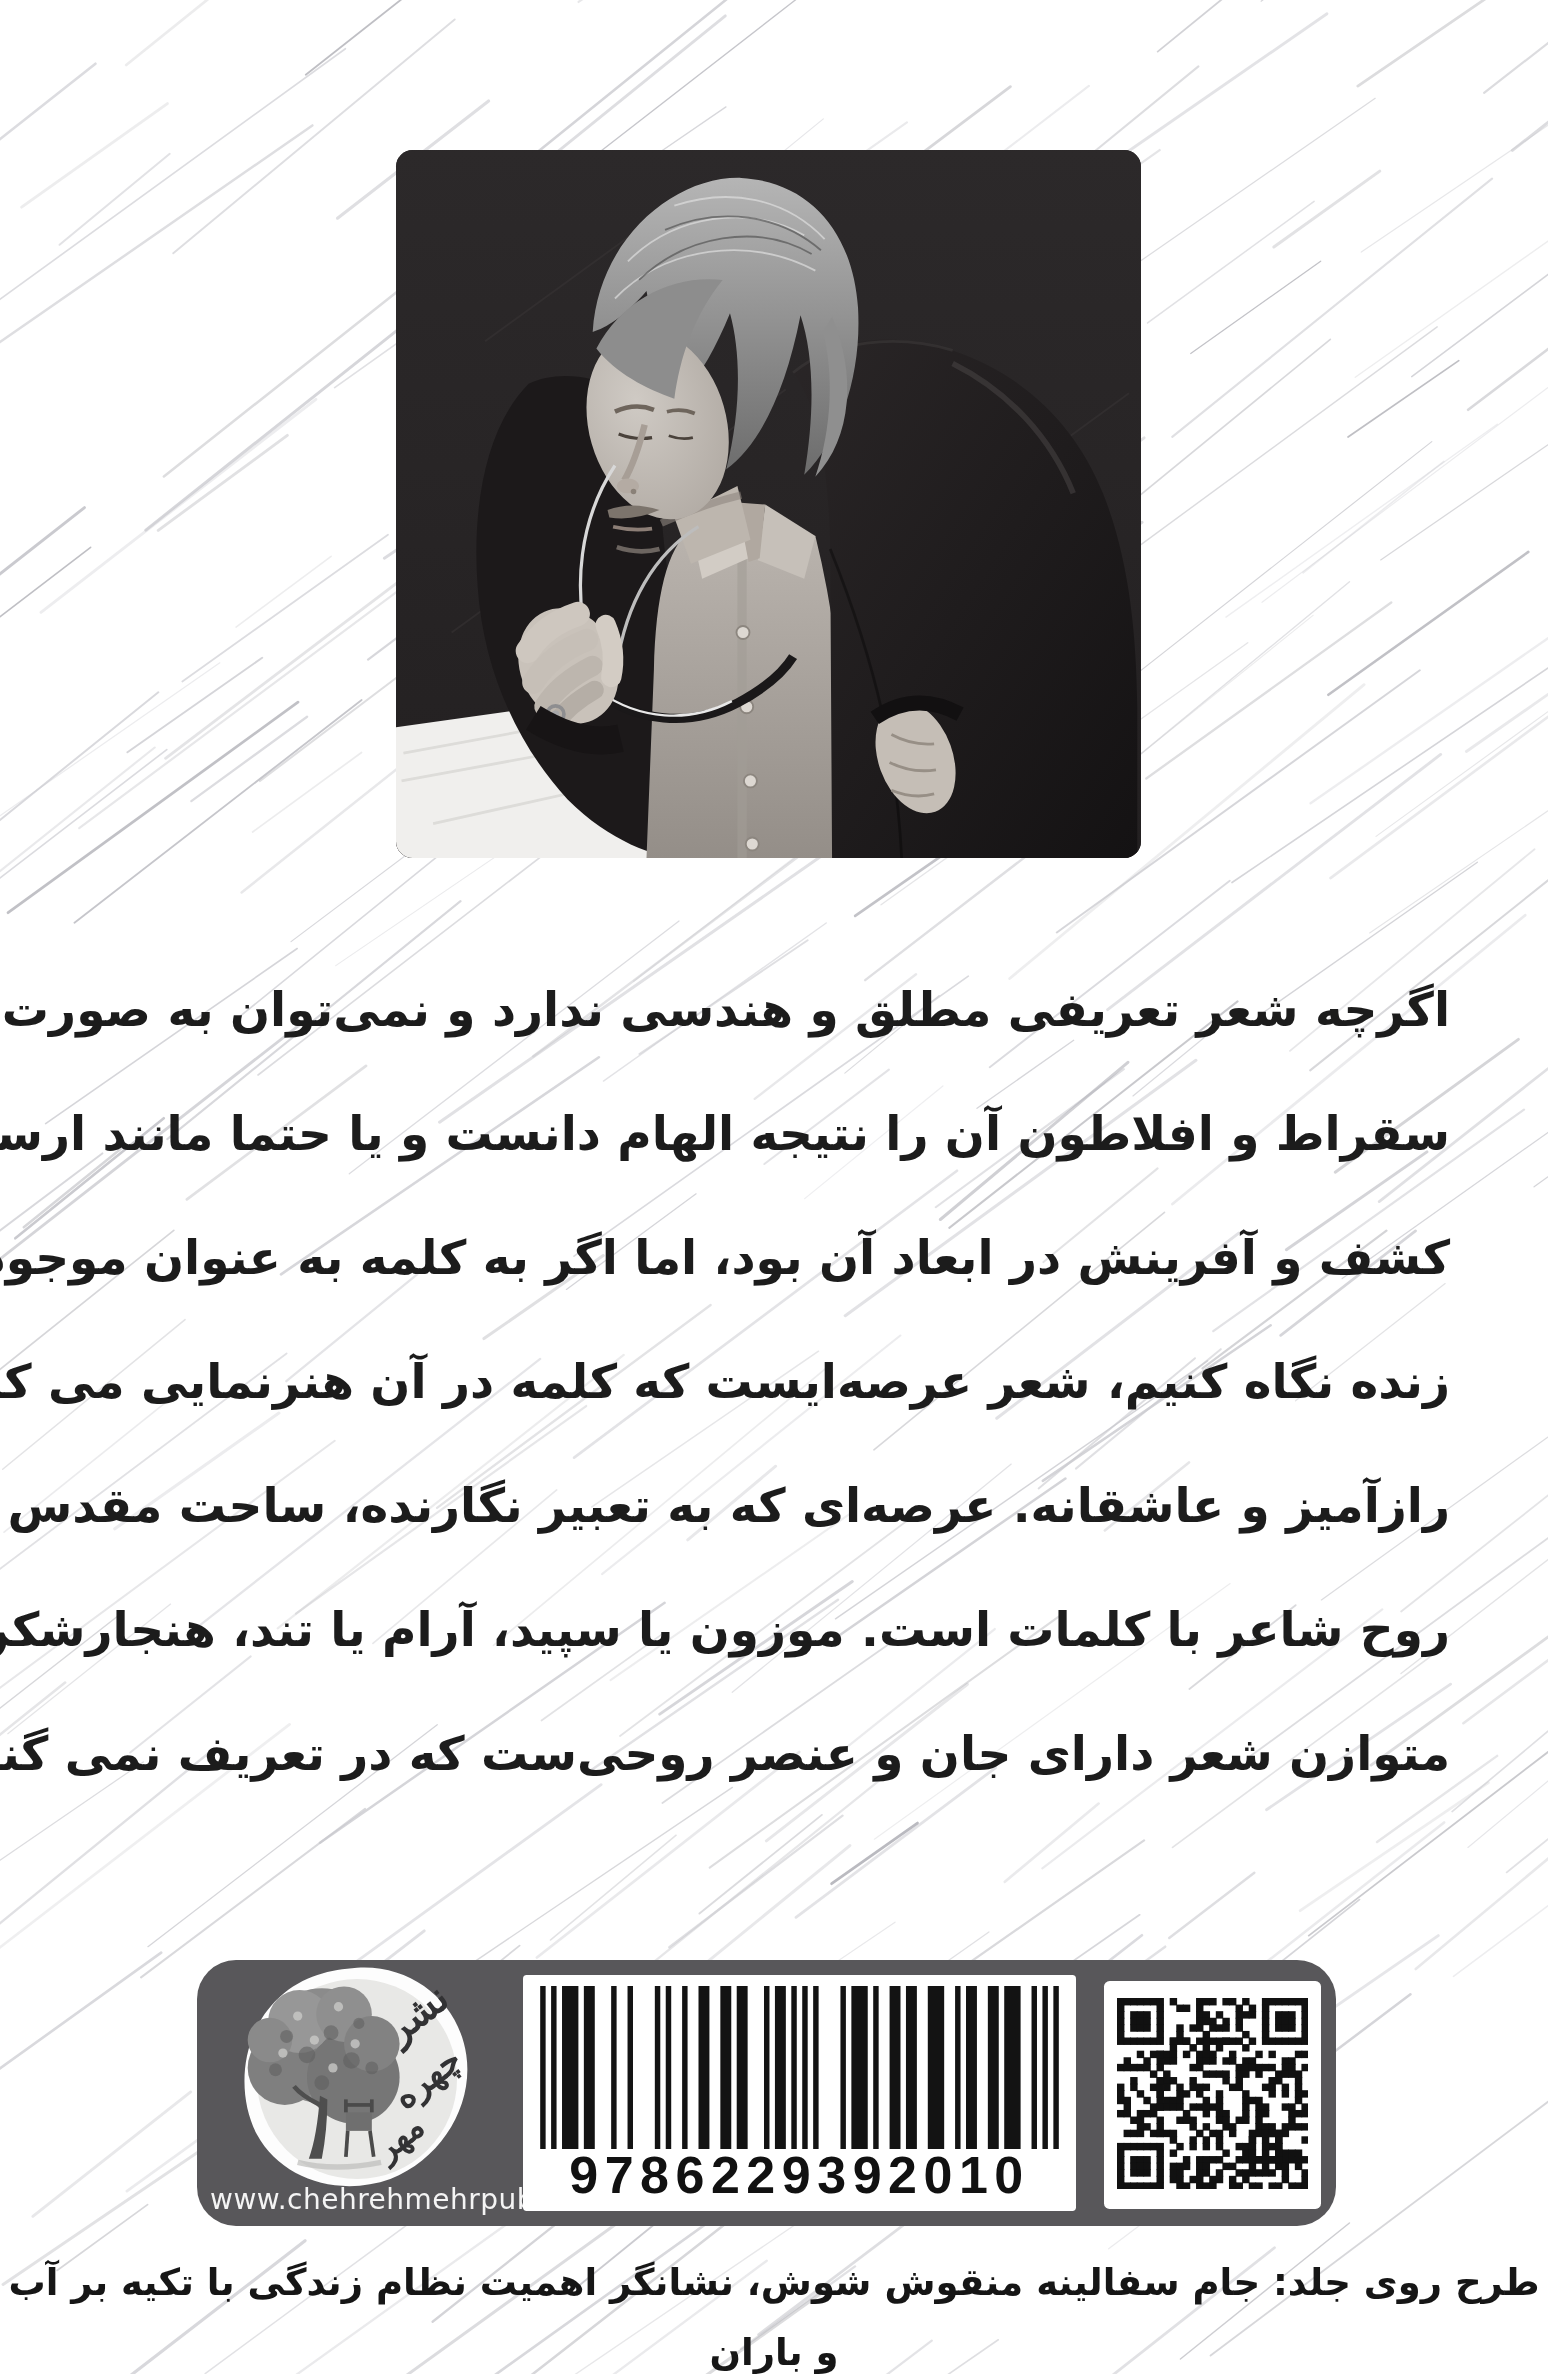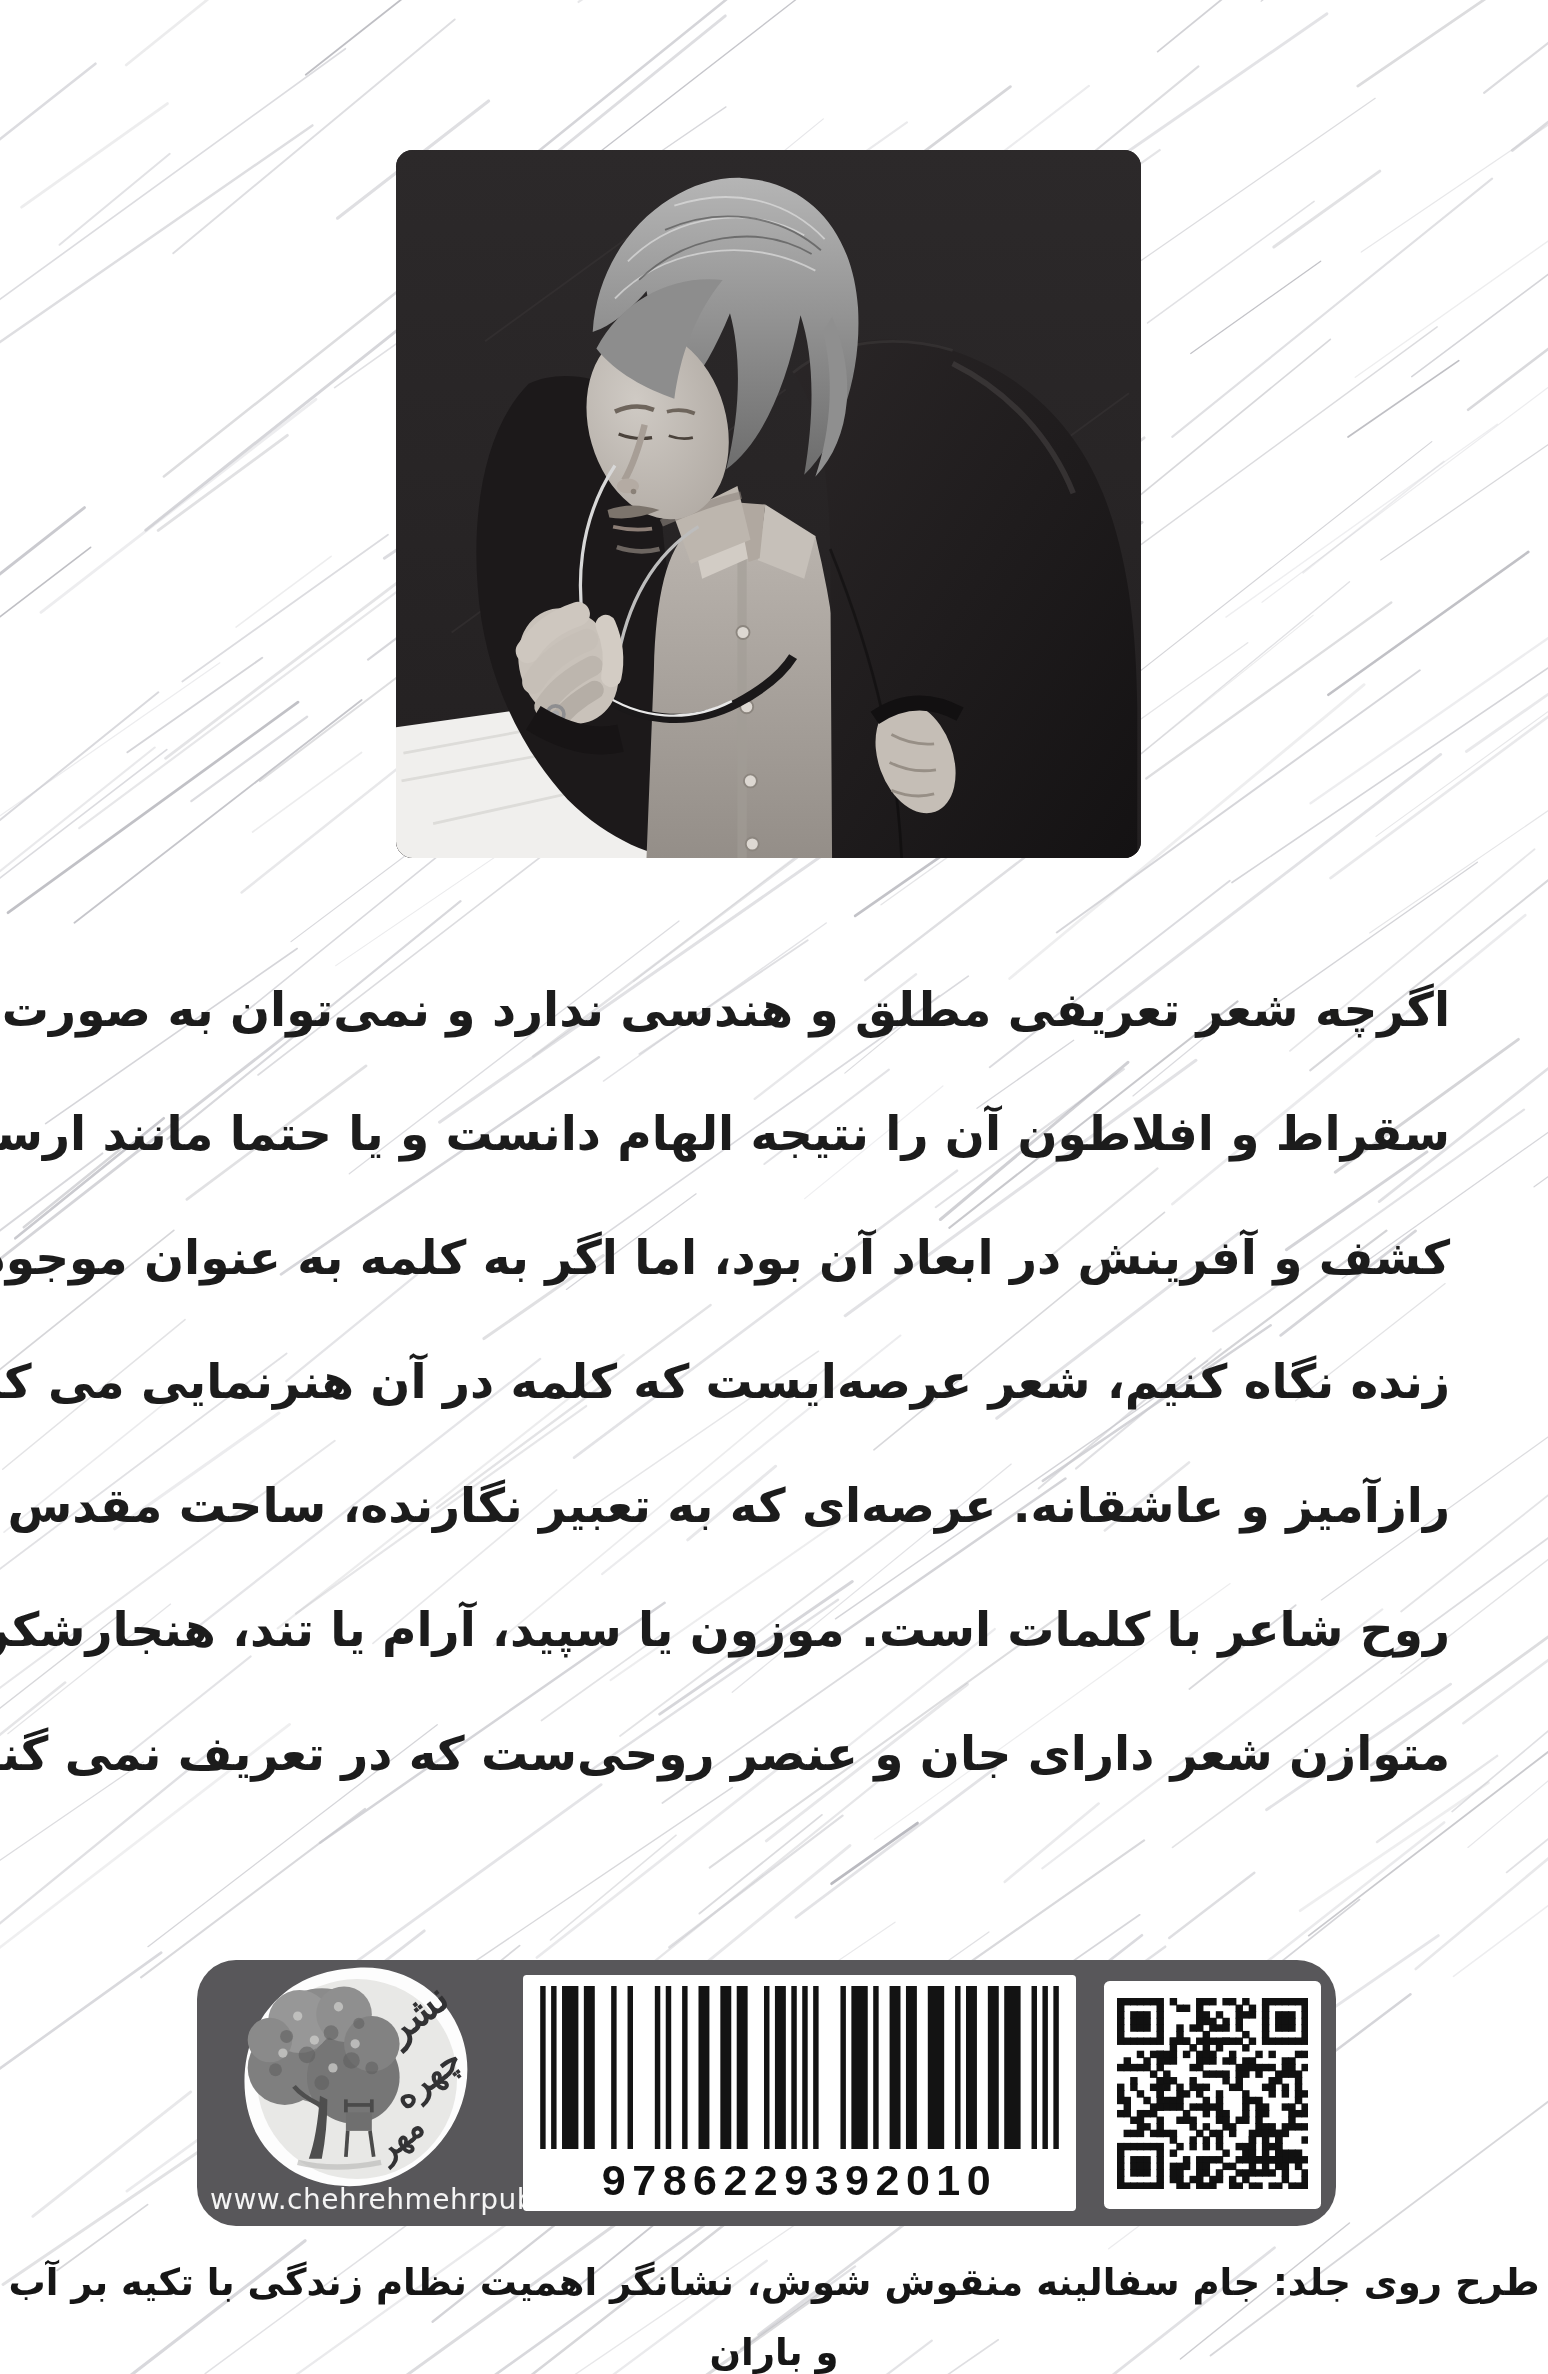--- a/index.html
+++ b/index.html
@@ -55,21 +55,21 @@
     color:#f4f4f4;font-size:28px;text-align:center;letter-spacing:0.5px;
   }
   #barcode-box{
     position:absolute;left:326px;top:15px;width:553px;height:236px;
     background:#ffffff;border-radius:3.7px;
   }
   #barcode-bars{position:absolute;left:16.7px;top:11px;}
   #isbn-number{
     position:absolute;left:0;bottom:5.6px;width:100%;
     text-align:center;color:#111;font-family:"Liberation Sans", sans-serif;
-    font-weight:bold;font-size:43px;letter-spacing:6.5px;
+    font-weight:bold;font-size:52px;letter-spacing:6.5px;
   }
   #qr-box{
     position:absolute;left:907px;top:21.3px;width:217px;height:228px;
     background:#ffffff;border-radius:5.6px;
   }
   #qr-modules{position:absolute;left:13px;top:16.7px;}
 
   
   #cover-caption{
     left:0;top:2248px;width:1548px;

